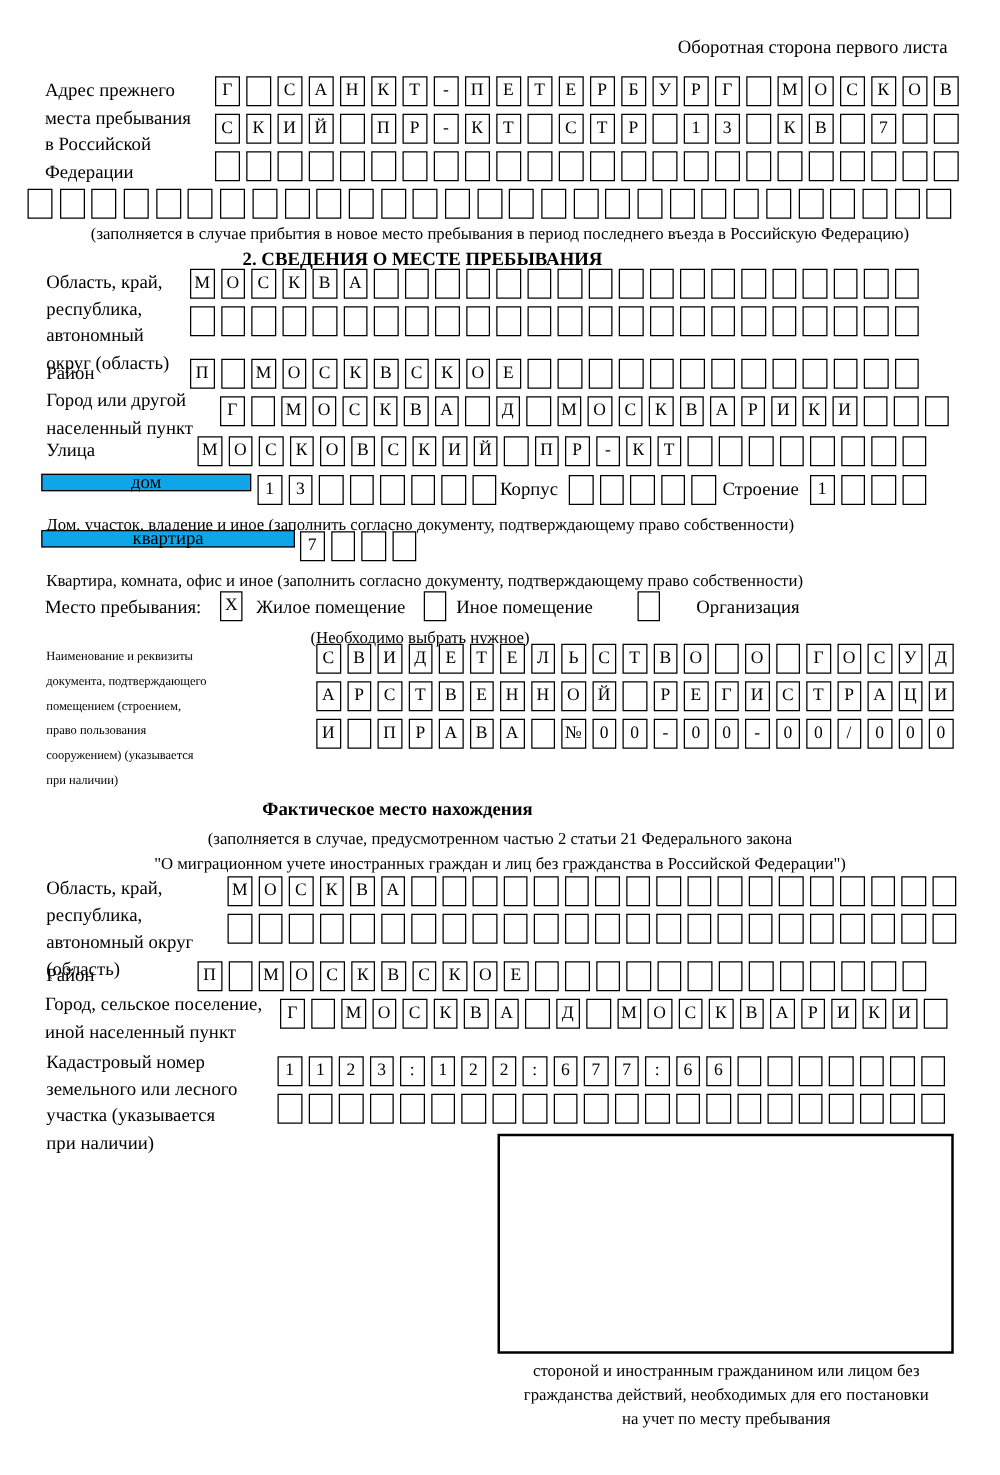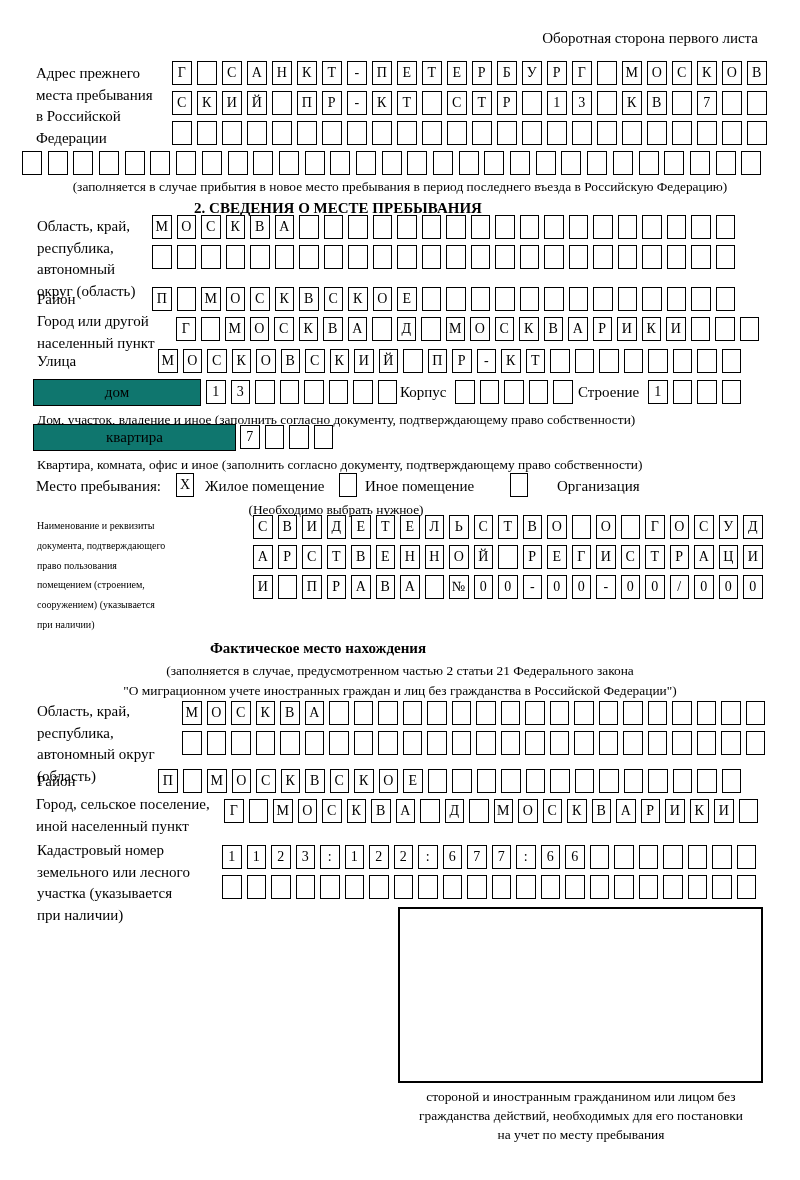--- a/index.html
+++ b/index.html
@@ -21,23 +21,23 @@
     flex:0 0 auto; width:19.5px; height:24px;
     border:1.6px solid #000; margin-right:5px;
     display:flex; align-items:center; justify-content:center;
     font-size:14px; background:#fff;
   }
   .p25  .cell { margin-right:5.5px; }
   .p257 .cell { width:20px; margin-right:5.7px; }
   .stack .cellrow + .cellrow { margin-top:6px; }
 
   .widebox {
-    border:1.6px solid #000; height:27px;
+    border:1.6px solid #000; height:14px;
     display:flex; align-items:center; justify-content:center;
-    font-size:15px; background:#0f766e;
+    font-size:15px; background:#0ea5e9;
   }
   .chk {
     width:18px; height:24px; border:1.6px solid #000;
     display:flex; align-items:center; justify-content:center;
     font-size:14px; background:#fff;
   }
   .stampbox { border:2px solid #000; background:#fff; }
 </style>
 </head>
 <body>
@@ -355,22 +355,22 @@
 <div class="abs lbl" style="left:205px; top:476px;">Жилое помещение</div>
 <div class="abs chk" style="left:339px; top:473px;"></div>
 <div class="abs lbl" style="left:365px; top:476px;">Иное помещение</div>
 <div class="abs chk" style="left:510px; top:473px;"></div>
 <div class="abs lbl" style="left:557px; top:476px;">Организация</div>
 <div class="abs cap center" style="left:186px; top:500px; width:300px;">(Необходимо выбрать нужное)</div>
 
 <div class="abs lbl-tight" style="left:37px; top:516px; width:215px;">
     <div>Наименование и реквизиты</div>
     <div>документа, подтверждающего</div>
+    <div>помещением (строением,</div>
     <div>право пользования</div>
-    <div>помещением (строением,</div>
     <div>сооружением) (указывается</div>
     <div>при наличии)</div>
   </div>
 <div class="abs stack" style="left:253px; top:515px;">
   <div class="cellrow">
       <span class="cell">С</span>
       <span class="cell">В</span>
       <span class="cell">И</span>
       <span class="cell">Д</span>
       <span class="cell">Е</span>

